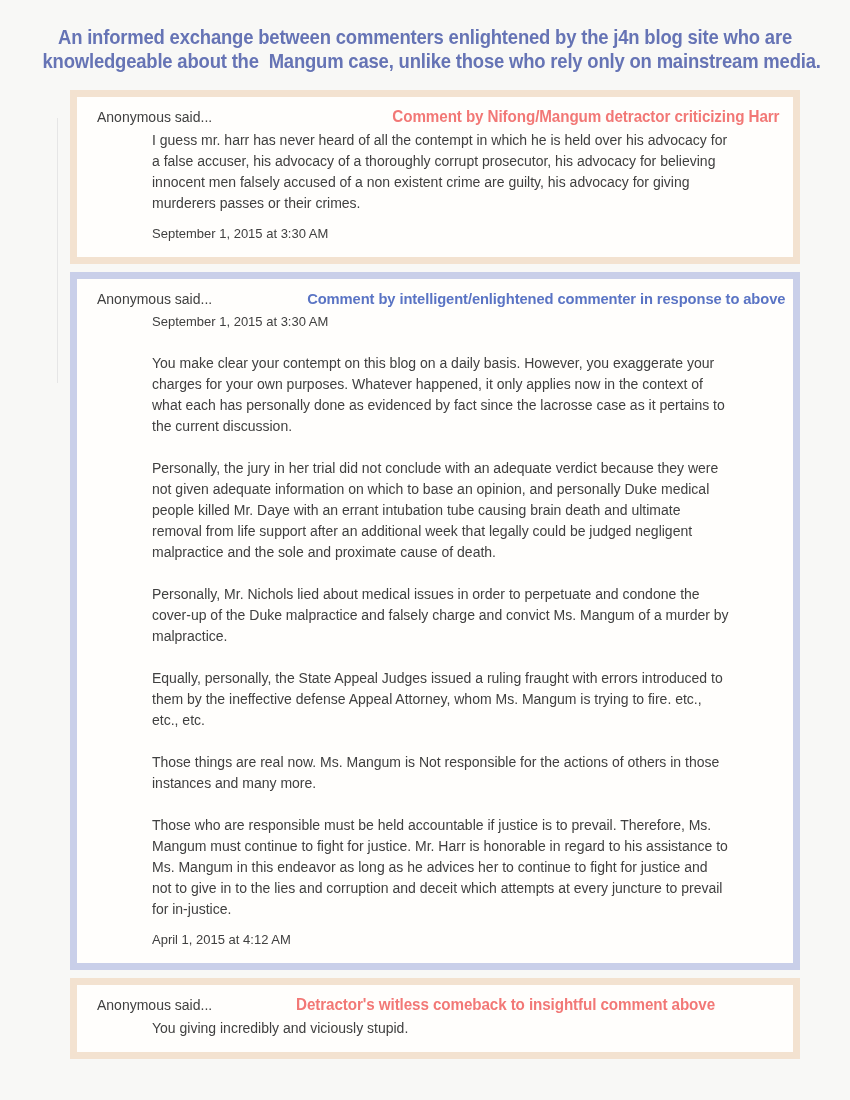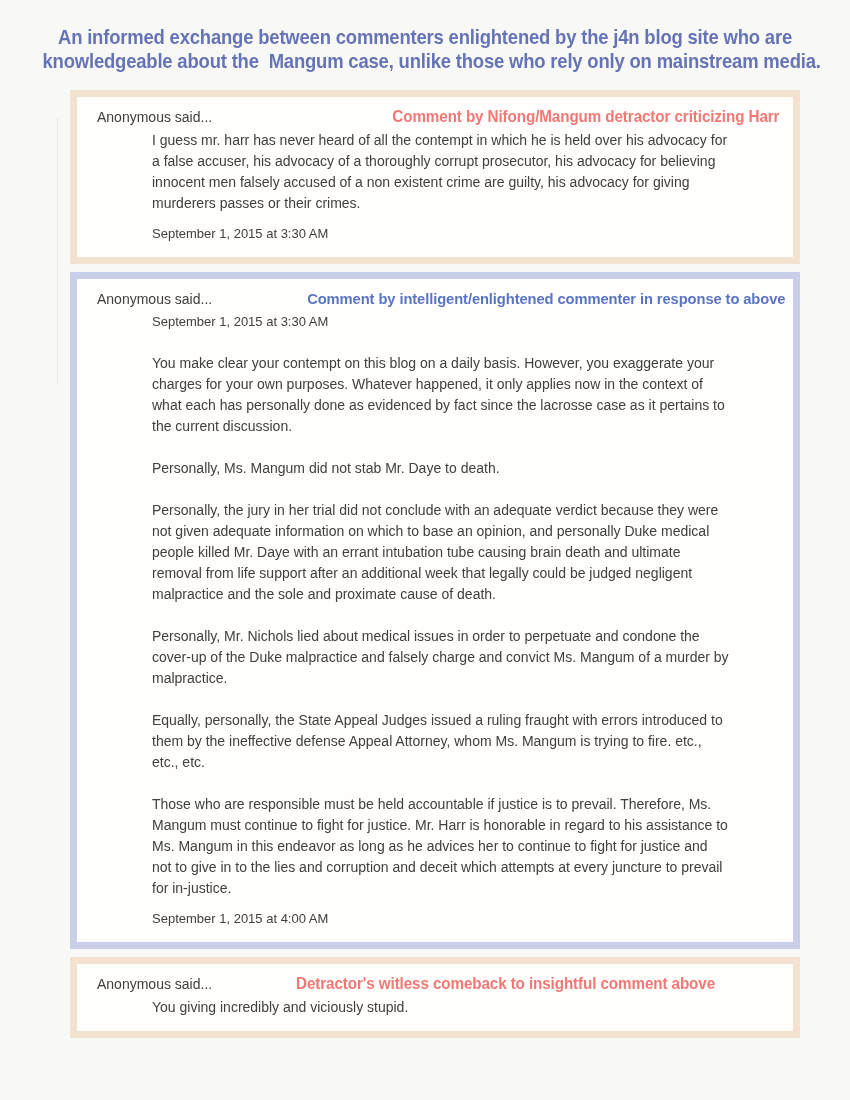--- a/index.html
+++ b/index.html
@@ -128,27 +128,27 @@
   </div>
 
   <div class="comment-block lavender">
     <div class="author-row">
       <span class="author">Anonymous said...</span>
       <span class="annotation supporter">Comment by intelligent/enlightened commenter in response to above</span>
     </div>
     <div class="date-under">September 1, 2015 at 3:30 AM</div>
     <div class="paragraphs">
           <div class="para">You make clear your contempt on this blog on a daily basis. However, you exaggerate your charges for your own purposes. Whatever happened, it only applies now in the context of what each has personally done as evidenced by fact since the lacrosse case as it pertains to the current discussion.</div>
-          <div class="para">Personally, Ms. Mangum did not stab Mr. Daye to death.</div>
           <div class="para">Personally, the jury in her trial did not conclude with an adequate verdict because they were not given adequate information on which to base an opinion, and personally Duke medical people killed Mr. Daye with an errant intubation tube causing brain death and ultimate removal from life support after an additional week that legally could be judged negligent malpractice and the sole and proximate cause of death.</div>
           <div class="para">Personally, Mr. Nichols lied about medical issues in order to perpetuate and condone the cover-up of the Duke malpractice and falsely charge and convict Ms. Mangum of a murder by malpractice.</div>
           <div class="para">Equally, personally, the State Appeal Judges issued a ruling fraught with errors introduced to them by the ineffective defense Appeal Attorney, whom Ms. Mangum is trying to fire. etc., etc., etc.</div>
+          <div class="para">Those things are real now. Ms. Mangum is Not responsible for the actions of others in those instances and many more.</div>
           <div class="para">Those who are responsible must be held accountable if justice is to prevail. Therefore, Ms. Mangum must continue to fight for justice. Mr. Harr is honorable in regard to his assistance to Ms. Mangum in this endeavor as long as he advices her to continue to fight for justice and not to give in to the lies and corruption and deceit which attempts at every juncture to prevail for in-justice.</div>
         </div>
-    <div class="timestamp">September 1, 2015 at 4:00 AM</div>
+    <div class="timestamp">April 1, 2015 at 4:12 AM</div>
   </div>
 
   <div class="comment-block peach">
     <div class="author-row">
       <span class="author">Anonymous said...</span>
       <span class="annotation detractor">Detractor's witless comeback to insightful comment above</span>
     </div>
 
     <div class="paragraphs">
           <div class="para">You giving incredibly and viciously stupid.</div>

